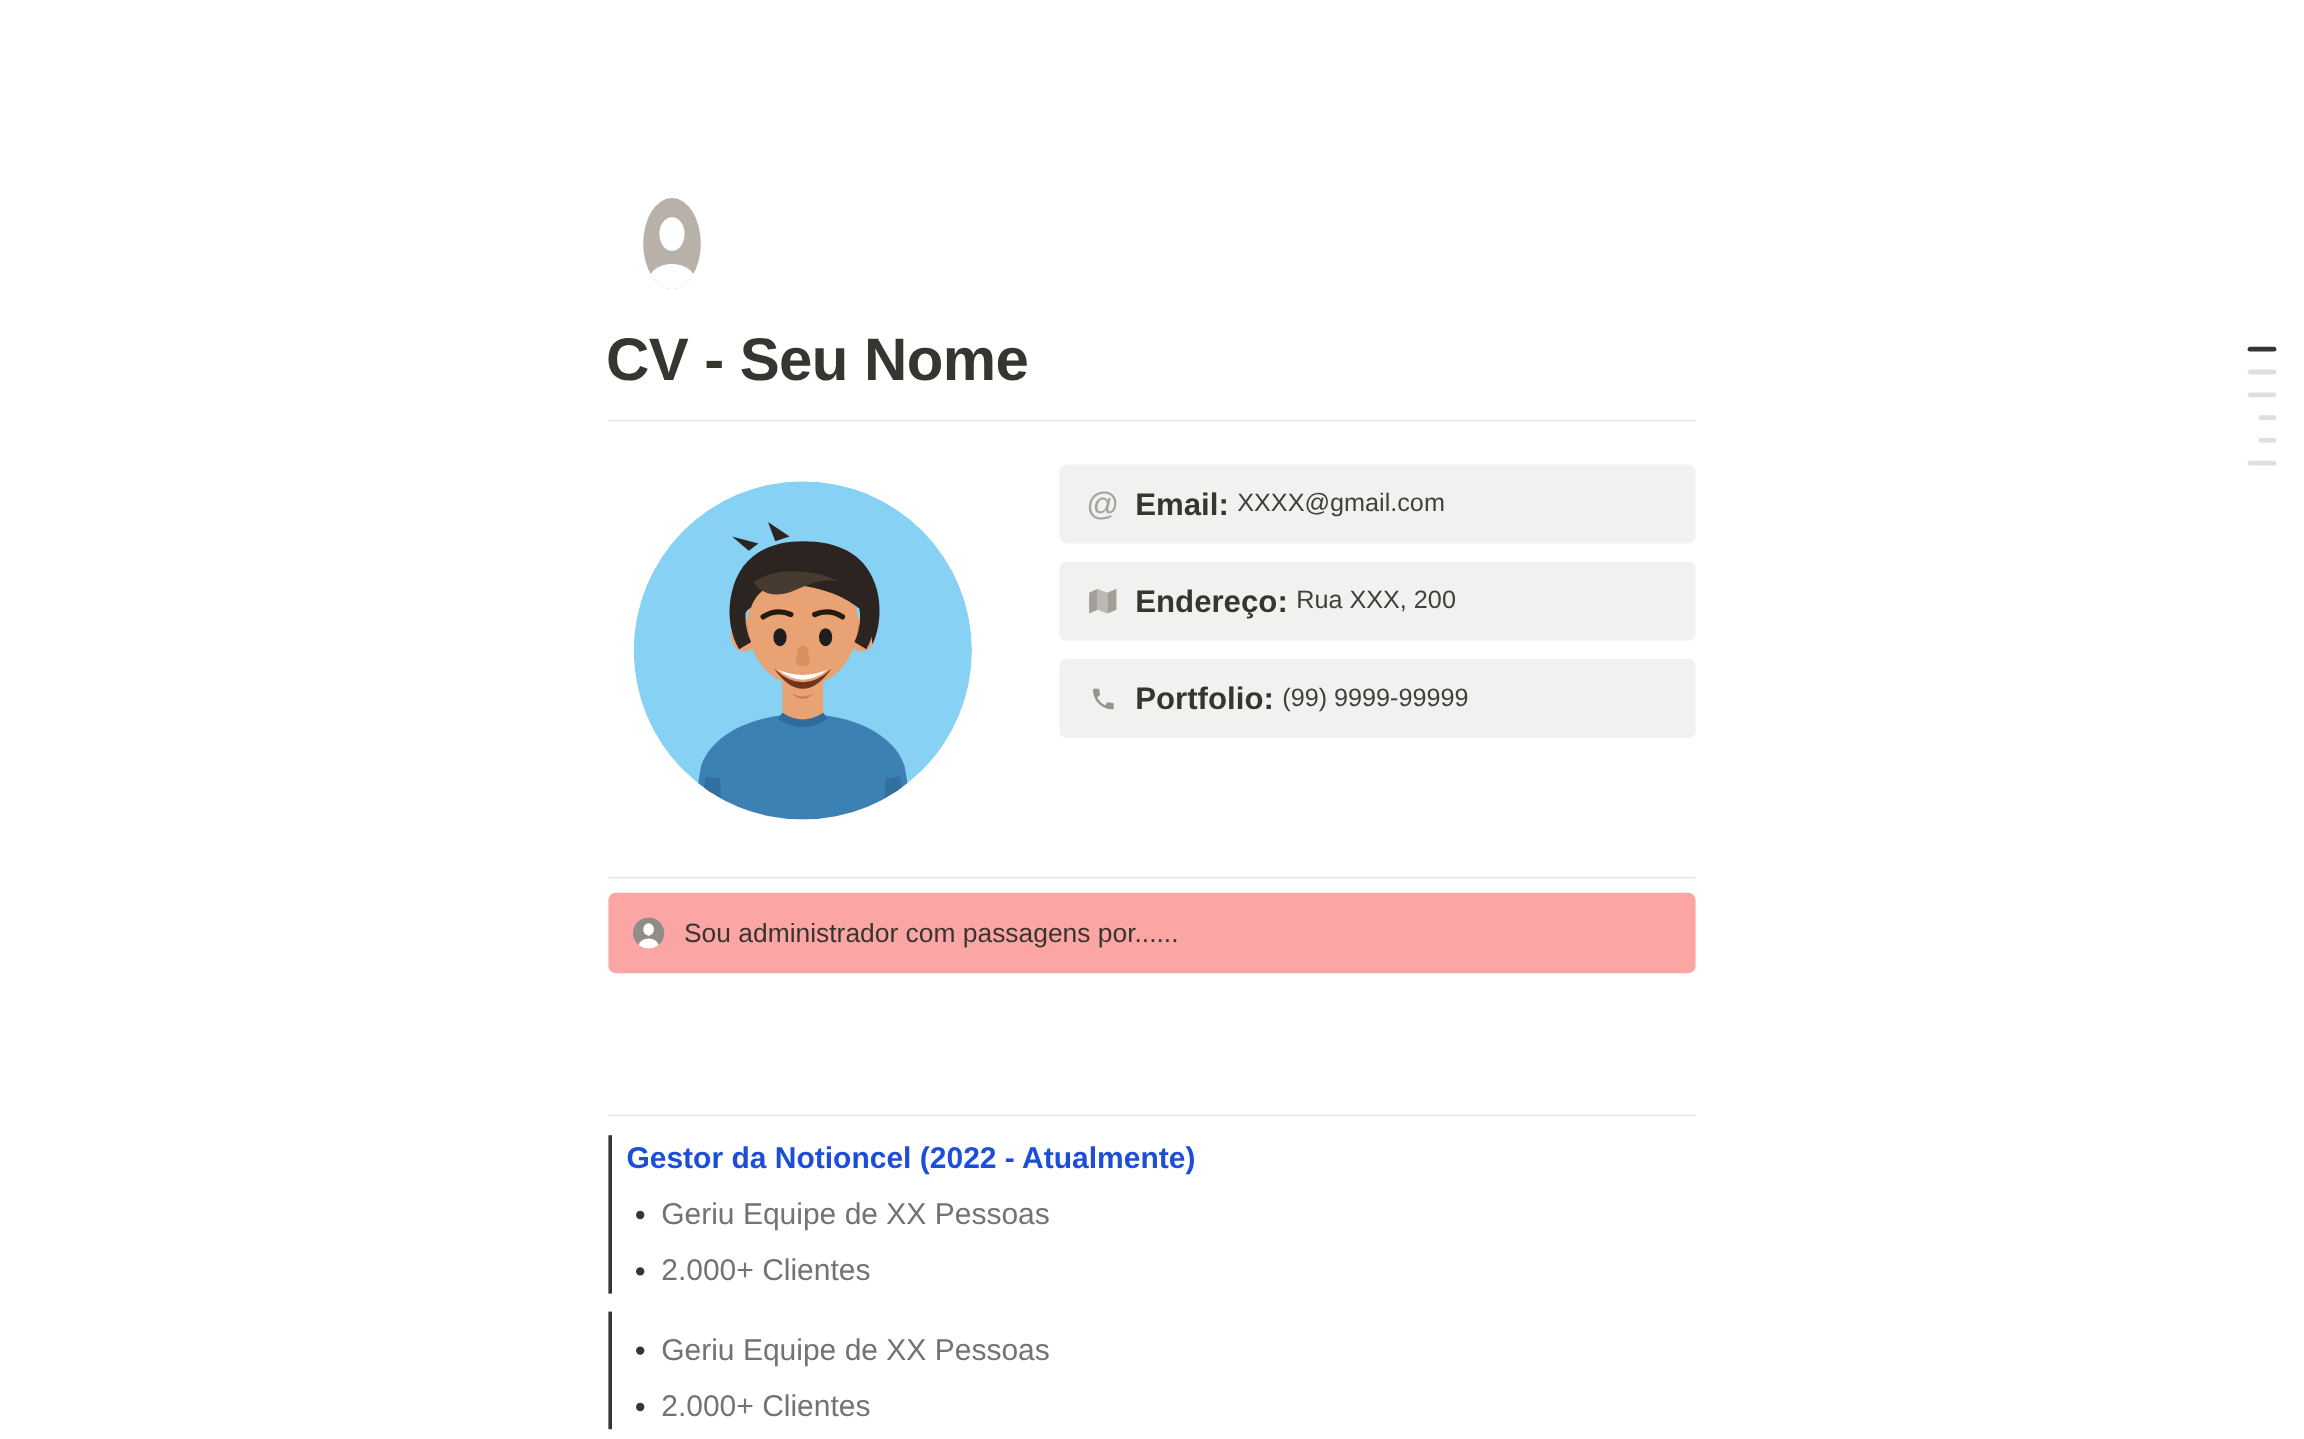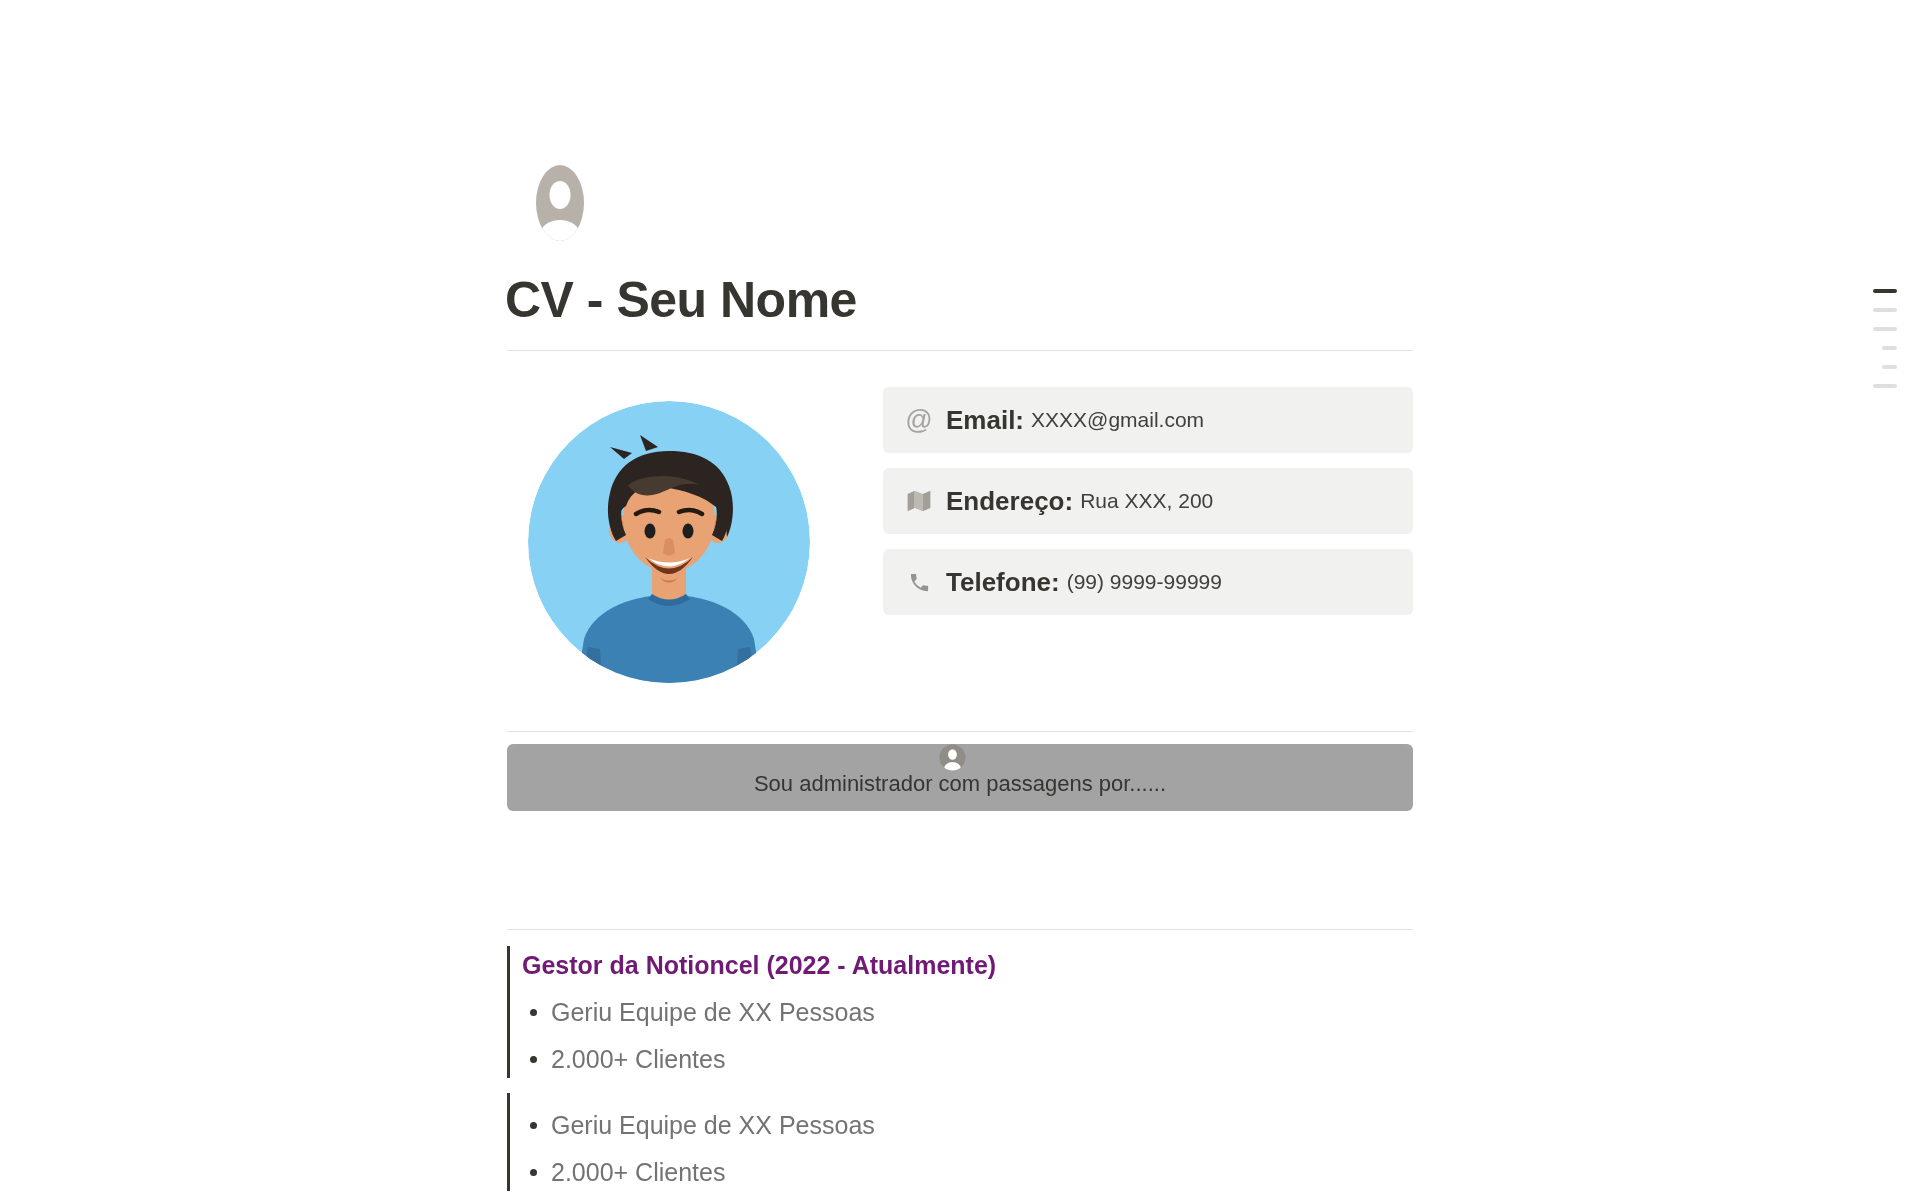--- a/index.html
+++ b/index.html
@@ -27,34 +27,34 @@
   .info-row .icon { width:28px; display:flex; justify-content:center; align-items:center;
                     margin-right:13px; color:#9b9a97; flex:0 0 auto; }
   .info-row .label { font-weight:700; font-size:26px; color:#37352f; white-space:pre; }
   .info-row .value { font-size:21px; color:#40403c; margin-left:7px; white-space:pre; }
   .info-row .value.link { color:#7d7b77; text-decoration:underline; cursor:pointer;
                           text-decoration-color:rgba(55,53,47,0.35); text-underline-offset:4px; }
   .at-glyph { font-size:27px; color:#a5a3a0; font-weight:400; line-height:1; }
 
   
   .callout { position:absolute; left:507px; top:712px; width:906px; height:67px;
-             background:#a3a3a3; border-radius:6px; display:flex; align-items:center;
-             padding:0 20px;flex-direction:column; }
+             background:#fca5a5; border-radius:6px; display:flex; align-items:center;
+             padding:0 20px; }
   .callout .c-icon { width:27px; height:27px; margin-right:16px; flex:0 0 auto; }
   .callout .c-text { font-size:22px; color:#37352f; }
 
   
   .section-h { position:absolute; left:505px; top:832px; font-size:36px; line-height:44px;
                font-weight:700; letter-spacing:-0.3px; color:#37352f; }
 
   
   .quote { position:absolute; left:507px; width:760px; border-left:3.5px solid #37352f;
            padding:2px 0 2px 12px; }
   .q1 { top:914px; } .q2 { top:1061px; }
-  .q-title { font-size:25px; line-height:34px; font-weight:700; color:#701a75; }
+  .q-title { font-size:25px; line-height:34px; font-weight:700; color:#1d4ed8; }
   .bullet { display:flex; align-items:center; margin-top:13px; padding-left:8px; }
   .bullet .dot { width:7px; height:7px; border-radius:50%; background:#37352f;
                  margin-right:14px; flex:0 0 auto; }
   .bullet .b-text { font-size:25px; line-height:34px; color:#737373; }
 
   
   .toc { position:absolute; right:23px; top:257px; display:flex; flex-direction:column;
          align-items:flex-end; gap:15px; cursor:pointer; }
   .toc-bar { height:4px; border-radius:2px; width:24px; background:#e1dfdc; }
   .toc-bar.lvl2 { width:15px; }
@@ -165,21 +165,21 @@
       <span class="label">Endereço:</span>
       <span class="value">Rua XXX, 200</span>
     </div>
 
     <div class="info-row">
       <span class="icon">
         <svg width="23" height="23" viewBox="0 0 24 24">
           <path d="M6.62 10.79c1.44 2.83 3.76 5.14 6.59 6.59l2.2-2.21c.27-.27.67-.36 1.02-.24 1.12.37 2.33.57 3.57.57.55 0 1 .45 1 1V20c0 .55-.45 1-1 1-9.39 0-17-7.61-17-17 0-.55.45-1 1-1h3.5c.55 0 1 .45 1 1 0 1.25.2 2.45.57 3.57.11.35.03.74-.25 1.02l-2.2 2.2z" fill="#96948f"></path>
         </svg>
       </span>
-      <span class="label">Telefone:</span>
+      <span class="label">Portfolio:</span>
       <span class="value">(99) 9999-99999</span>
     </div>
 
 
   </div>
 
   <div class="hr hr2"></div>
 
   <div class="callout">
     <span class="c-icon">

